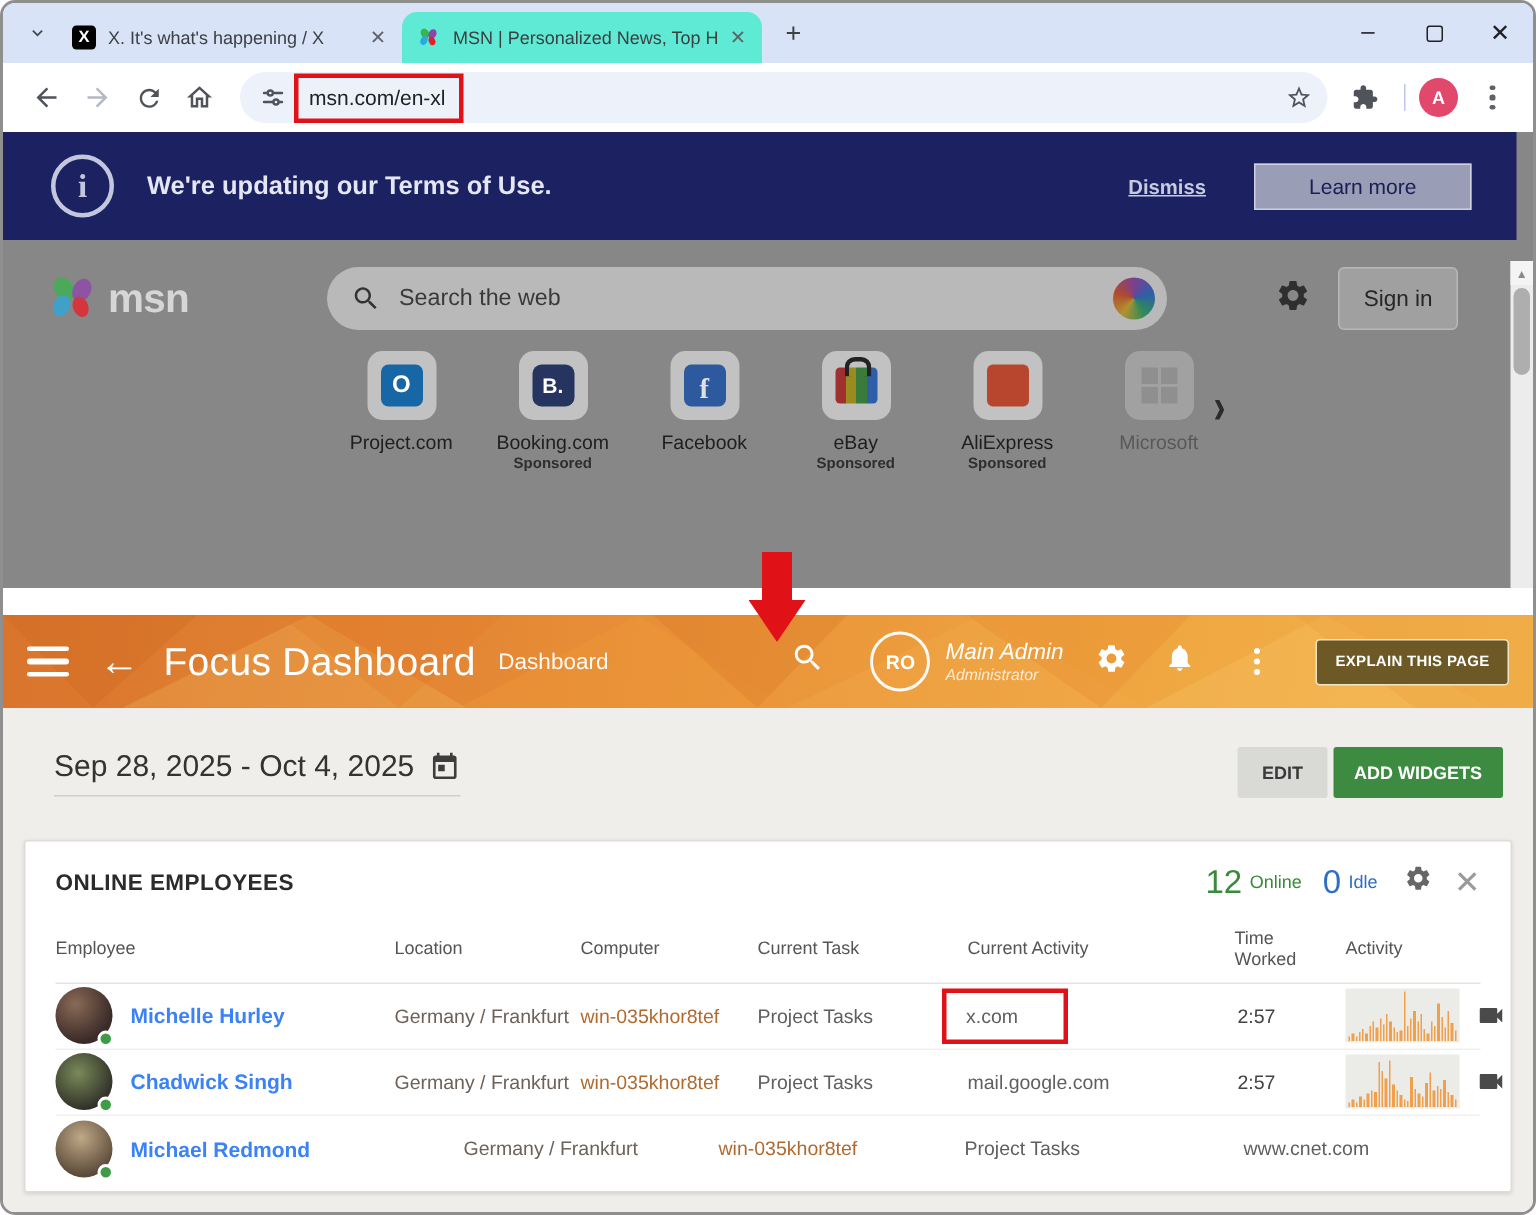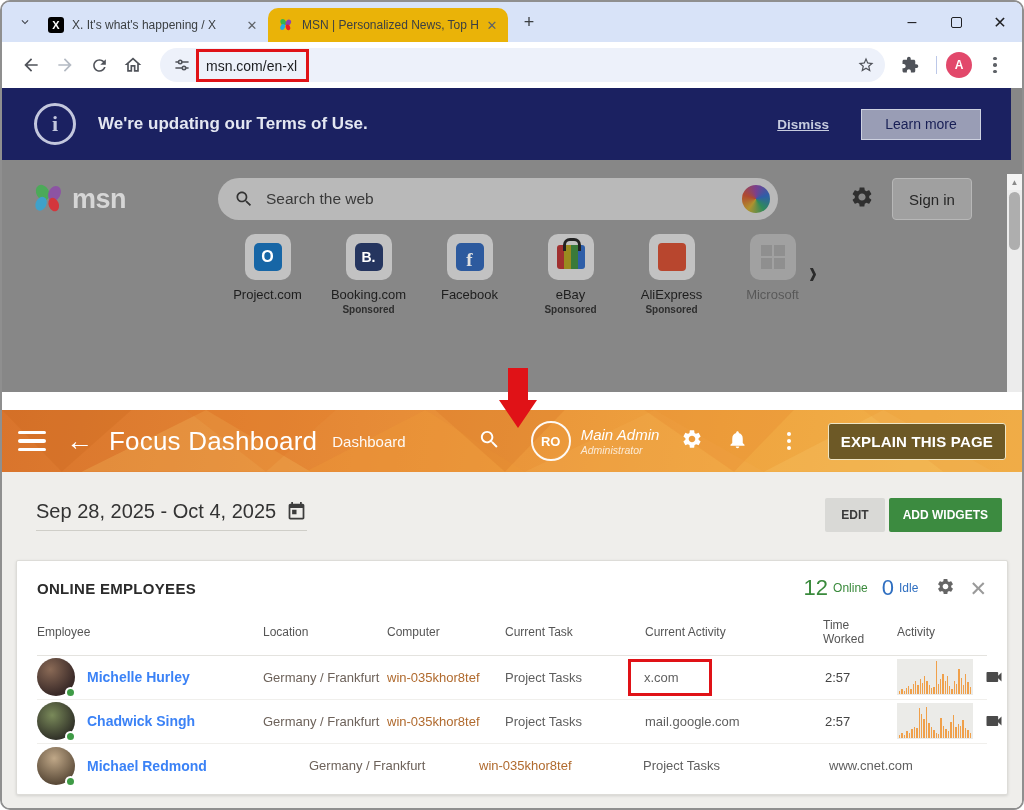--- a/index.html
+++ b/index.html
@@ -7,21 +7,21 @@
   body { font-family:"Liberation Sans","DejaVu Sans",sans-serif; width:1024px; height:810px; }
 
   .frame { position:relative; width:1024px; height:810px; border:2px solid #8f8f8f; border-radius:10px; overflow:hidden; background:#fff; }
 
   
   .browser { height:390px; position:relative; }
   .tabstrip { height:40px; background:#d8e3f8; display:flex; align-items:center; position:relative; }
   .tab-search-btn { width:26px; height:26px; margin-left:10px; border-radius:50%; display:flex; align-items:center; justify-content:center; color:#44474e; }
   .tab { display:flex; align-items:center; height:34px; width:230px; padding:0 8px 0 10px; margin-top:6px; font-size:12px; color:#3c4043; }
   .tab.inactive { border-radius:8px; }
-  .tab.active { background:#eab308; border-radius:10px 10px 0 0; width:240px; }
+  .tab.active { background:#5eead4; border-radius:10px 10px 0 0; width:240px; }
   .tab .fav { width:16px; height:16px; flex:none; margin-right:8px; }
   .tab .t-title { flex:1; white-space:nowrap; overflow:hidden; }
   .tab .t-close { width:16px; height:16px; flex:none; display:flex; align-items:center; justify-content:center; color:#5f6368; font-size:13px; border-radius:50%; }
   .x-fav { background:#000; border-radius:3px; color:#fff; font-weight:bold; font-size:11px; display:flex; align-items:center; justify-content:center; }
   .newtab-btn { width:26px; height:26px; margin-left:8px; display:flex; align-items:center; justify-content:center; font-size:18px; color:#3c4043; border-radius:50%; }
   .win-controls { position:absolute; right:0; top:0; height:40px; display:flex; align-items:center; }
   .wc { width:44px; height:40px; display:flex; align-items:center; justify-content:center; color:#202124; }
   .wc.min { font-size:16px; }
   .wc.max span { width:11px; height:11px; border:1.5px solid #202124; display:block; border-radius:2px; }
   .wc.close { font-size:16px; }
@@ -39,21 +39,21 @@
   .kebab { display:flex; flex-direction:column; gap:3px; align-items:center; width:30px; }
   .kebab i { width:3.5px; height:3.5px; border-radius:50%; background:#5f6368; }
 
   
   .page { height:304px; position:relative; background:#878787; }
   .tou-banner { height:72px; background:#1b2161; display:flex; align-items:center; padding:0 30px 0 32px; width:1009px; }
   .info-ic { width:42px; height:42px; border-radius:50%; border:3px solid #c3c7dd; color:#c3c7dd; display:flex; align-items:center; justify-content:center; font-size:22px; font-weight:bold; font-family:"Liberation Serif",serif; flex:none; }
   .tou-text { color:#e4e7f2; font-size:17px; font-weight:bold; margin-left:22px; }
   .tou-spacer { flex:1; }
   .tou-dismiss { color:#c6cbde; font-size:13.5px; font-weight:bold; text-decoration:underline; margin-right:32px; }
-  .tou-learn { width:120px; height:31px; background:#999db5; border:1px solid #cdd1e0; color:#181f55; font-size:14px; display:flex; align-items:center; justify-content:center; }
+  .tou-learn { width:145px; height:31px; background:#999db5; border:1px solid #cdd1e0; color:#181f55; font-size:14px; display:flex; align-items:center; justify-content:center; }
 
   .msn-content { height:252px; position:relative; }
   .msn-head { display:flex; align-items:center; padding:18px 0 0 28px; }
   .msn-logo { display:flex; align-items:center; }
   .msn-logo-text { color:#d6d6d6; font-size:27px; font-weight:bold; letter-spacing:-.5px; margin-left:4px; }
   .search-pill { margin-left:92px; width:560px; height:42px; background:#b9b9b9; border-radius:21px; display:flex; align-items:center; padding:0 8px 0 16px; }
   .search-pill .ph { color:#3a3a3a; font-size:15.5px; margin-left:12px; flex:1; }
   .bing-circle { width:28px; height:28px; border-radius:50%; background:conic-gradient(#7a3f8f,#2e5ea8,#2e8a5a,#b0922e,#b04a2e,#7a3f8f); flex:none; }
   .msn-gear { margin-left:72px; color:#2f2f2f; }
   .signin-btn { margin-left:18px; width:80px; height:42px; background:#a0a0a0; border:1px solid #b7b7b7; border-radius:4px; color:#262626; font-size:15px; display:flex; align-items:center; justify-content:center; }
@@ -94,21 +94,21 @@
   .dh-spacer { flex:1; }
   .dh-search { color:#fff; margin-right:30px; }
   .ro-avatar { width:40px; height:40px; border-radius:50%; border:2px solid rgba(255,255,255,.95); color:#fff; font-size:13px; font-weight:bold; display:flex; align-items:center; justify-content:center; flex:none; }
   .user-block { margin-left:10px; font-style:italic; color:#fff; width:92px; }
   .user-name { font-size:15px; font-weight:normal; line-height:1.2; }
   .user-role { font-size:10.5px; color:rgba(255,255,255,.78); }
   .dh-gear { color:#fff; margin-left:8px; }
   .dh-bell { color:#fff; margin-left:24px; }
   .dh-kebab { margin:0 10px 0 26px; }
   .dh-kebab i { background:#fff; width:4px; height:4px; }
-  .explain-btn { margin-left:14px; background:#6d5926; border:1px solid #efe5c4; color:#fff; font-size:15px; font-weight:bold; padding:9px 12px; border-radius:3px; letter-spacing:.2px; white-space:nowrap; }
+  .explain-btn { margin-left:14px; background:#6d5926; border:1px solid #efe5c4; color:#fff; font-size:10px; font-weight:bold; padding:9px 12px; border-radius:3px; letter-spacing:.2px; white-space:nowrap; }
 
   .dash-body { padding:26px 14px 0; }
   .date-row { display:flex; align-items:center; padding:0 6px 0 20px; }
   .date-range { font-size:20px; color:#333; display:inline-flex; align-items:center; gap:10px; border-bottom:1px solid #cfcec8; padding-bottom:7px; }
   .date-range svg { color:#3d3d3d; }
   .dr-spacer { flex:1; }
   .edit-btn { background:#d9d9d6; color:#3a3a3a; font-size:12px; font-weight:bold; padding:10px 16px; border-radius:2px; margin-right:4px; }
   .addw-btn { background:#3c8b40; color:#fff; font-size:12px; font-weight:bold; padding:10px 14px; border-radius:2px; }
 
   .widget { margin-top:28px; background:#fff; border:1px solid #dddcd8; box-shadow:0 1px 3px rgba(0,0,0,.12); border-radius:2px; padding:0 20px 6px; }

